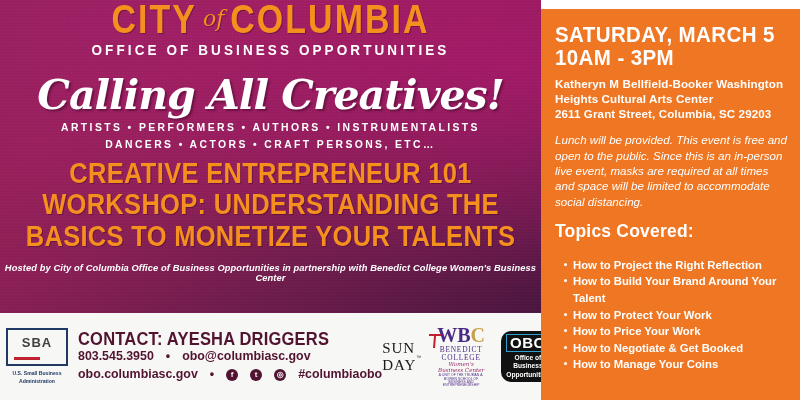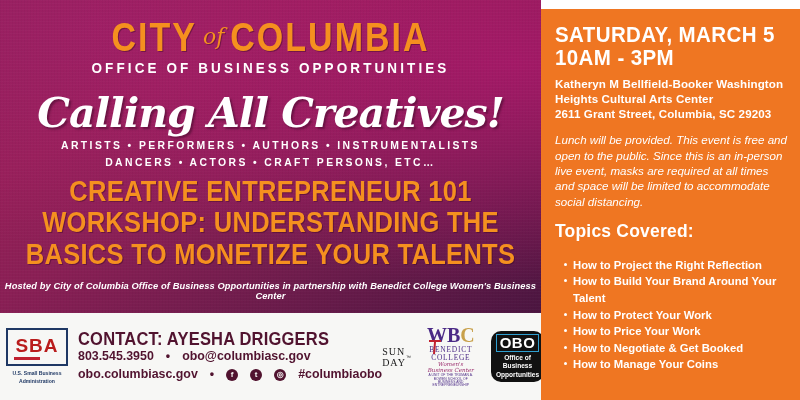--- a/index.html
+++ b/index.html
@@ -19,21 +19,21 @@
       linear-gradient(150deg,#8f2159 0%,#962058 28%,#8a1f55 48%,#6e1c4c 72%,#4b1540 100%);
     overflow:hidden;
   }
   .left-panel:before{
     content:"";position:absolute;inset:0;
     background-image:
       repeating-linear-gradient(0deg, rgba(255,255,255,.018) 0 1px, rgba(0,0,0,0) 1px 3px),
       repeating-linear-gradient(90deg, rgba(0,0,0,.025) 0 1px, rgba(0,0,0,0) 1px 3px);
     pointer-events:none;
   }
-  .left-inner{position:relative;z-index:2;text-align:center;padding-top:20px;}
+  .left-inner{position:relative;z-index:2;text-align:center;padding-top:2px;}
 
   .city-line{
     display:flex;align-items:center;justify-content:center;gap:6px;
     font-weight:bold;color:#f5901f;
     font-size:34px;letter-spacing:2px;line-height:1;
     text-shadow:1px 1px 0 rgba(60,8,40,.45);
   }
   .city-line .word{font-family:"Liberation Sans",sans-serif;font-stretch:condensed;transform:scaleY(1.18);display:inline-block;}
   .city-line .of{
     font-family:"DejaVu Serif",serif;font-style:italic;font-size:22px;
@@ -76,21 +76,21 @@
     position:absolute;inset:0;border:2px solid #1f3864;
     border-left-color:#1f3864;border-right-color:#1f3864;
   }
   .sba-bracket:before,.sba-bracket:after{
     content:"";position:absolute;background:#f7f7f5;height:16px;width:46px;left:6px;
   }
   .sba-bracket:before{top:9px;}
   .sba-bracket:after{bottom:9px;}
   .sba-text{
     position:absolute;left:0;right:0;top:7px;text-align:center;
-    font-weight:bold;font-size:19px;color:#b91c1c;letter-spacing:1px;z-index:3;
+    font-weight:bold;font-size:13px;color:#404040;letter-spacing:1px;z-index:3;
   }
   .sba-red{position:absolute;left:8px;bottom:6px;width:26px;height:3px;background:#c0202f;z-index:4;}
   .sba-caption{
     margin-top:4px;text-align:center;font-size:5.1px;color:#1f3864;line-height:1.5;font-weight:bold;
   }
   .contact-block{padding-left:10px;color:#4a1530;}
   .contact-name{
     font-weight:bold;font-size:16.5px;letter-spacing:.2px;transform:scaleY(1.1);
     color:#51132f;
   }
@@ -100,21 +100,21 @@
   }
   .soc{
     display:inline-flex;align-items:center;justify-content:center;
     width:12px;height:12px;border-radius:50%;background:#51132f;color:#f7f7f5;
     font-size:8px;font-weight:bold;line-height:1;
   }
   .logo-row{
     margin-left:auto;display:flex;align-items:center;gap:16px;padding-right:10px;
   }
   .sunday-logo{display:flex;align-items:center;position:relative;}
-  .sunday-text{font-family:"Liberation Serif",serif;font-size:10px;letter-spacing:1px;color:#1a1a1a;}
+  .sunday-text{font-family:"Liberation Serif",serif;font-size:15px;letter-spacing:1px;color:#1a1a1a;}
   .sunday-flag{
     position:absolute;left:46px;top:-7px;width:14px;height:16px;
   }
   .sunday-tm{font-size:5px;vertical-align:super;color:#1a1a1a;}
   .wbc-logo{text-align:center;line-height:1;}
   .wbc-main{font-family:"Liberation Serif",serif;font-weight:bold;font-size:20px;color:#4b2a86;letter-spacing:0;}
   .wbc-main .c-gold{color:#c8a04a;}
   .wbc-sub{font-family:"Liberation Serif",serif;font-size:7.4px;color:#4b2a86;letter-spacing:.8px;margin-top:1px;}
   .wbc-script{font-family:"DejaVu Serif",serif;font-style:italic;font-size:5.6px;color:#9b2f6e;margin-top:1px;}
   .wbc-fine{font-size:3.3px;color:#4b2a86;margin-top:1px;letter-spacing:.1px;}

